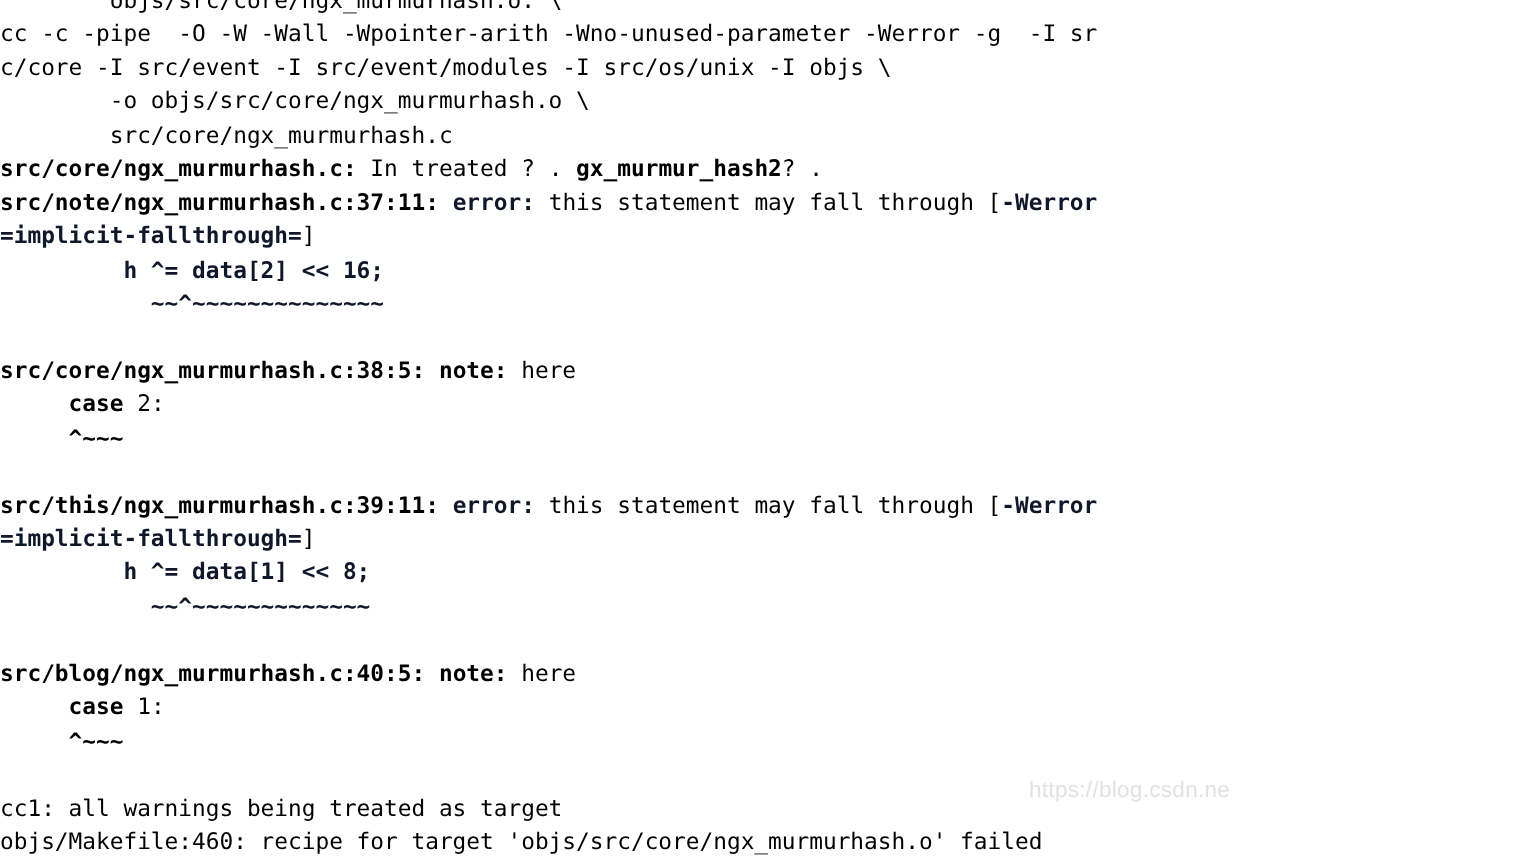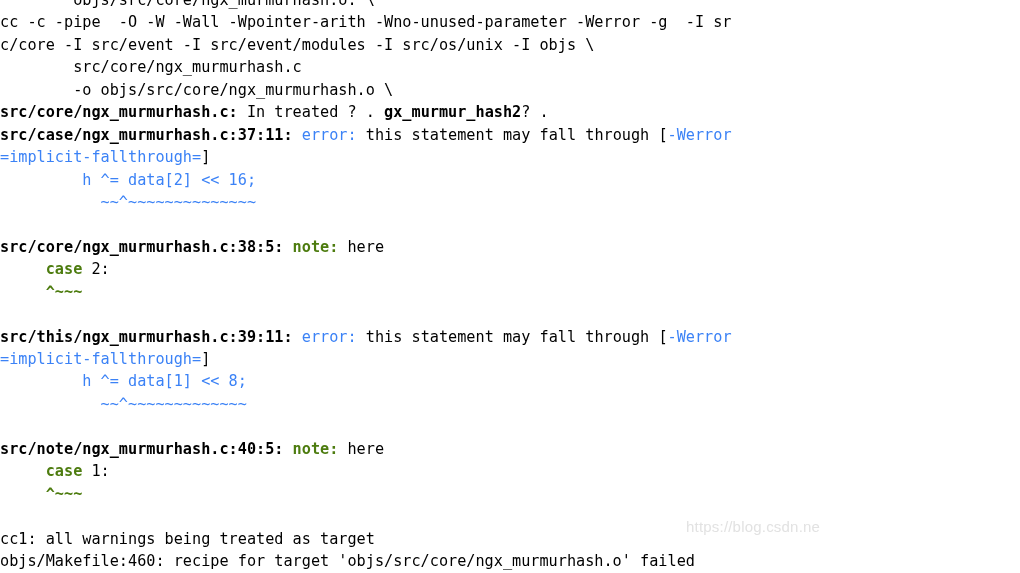--- a/index.html
+++ b/index.html
@@ -33,25 +33,25 @@
     top: -11px;
     width: 1020px;
   }
   .line {
     height: 22.45px;
     white-space: pre;
     font-family: "DejaVu Sans Mono", "Liberation Mono", monospace;
   }
   .plain { color: #000000; }
   .err {
-    color: #3b82f6;
-    font-weight: normal;
+    color: #0f172a;
+    font-weight: bold;
   }
   .note {
-    color: #4d7c0f;
+    color: #000000;
     font-weight: bold;
   }
   .bold { font-weight: bold; }
   #watermark {
     position: absolute;
     left: 686px;
     top: 516px;
     font-family: Liberation Sans, sans-serif;
     font-size: 15px;
     color: #e2e2e2;
@@ -61,38 +61,38 @@
   }
 </style>
 </head>
 <body>
 
 <div id="terminal">
   <div class="scroll" id="terminal-output">
       <div class="line"><span class="plain">        objs/src/core/ngx_murmurhash.o: \</span></div>
       <div class="line"><span class="plain">cc -c -pipe  -O -W -Wall -Wpointer-arith -Wno-unused-parameter -Werror -g  -I sr</span></div>
       <div class="line"><span class="plain">c/core -I src/event -I src/event/modules -I src/os/unix -I objs \</span></div>
+      <div class="line"><span class="plain">        -o objs/src/core/ngx_murmurhash.o \</span></div>
       <div class="line"><span class="plain">        src/core/ngx_murmurhash.c</span></div>
-      <div class="line"><span class="plain">        -o objs/src/core/ngx_murmurhash.o \</span></div>
       <div class="line"><span class="bold">src/core/ngx_murmurhash.c:</span><span class="plain"> In treated ? . </span><span class="bold">gx_murmur_hash2</span><span class="plain">? .</span></div>
-      <div class="line"><span class="bold">src/case/ngx_murmurhash.c:37:11:</span><span class="plain"> </span><span class="err">error:</span><span class="plain"> this statement may fall through [</span><span class="err">-Werror</span></div>
+      <div class="line"><span class="bold">src/note/ngx_murmurhash.c:37:11:</span><span class="plain"> </span><span class="err">error:</span><span class="plain"> this statement may fall through [</span><span class="err">-Werror</span></div>
       <div class="line"><span class="err">=implicit-fallthrough=</span><span class="plain">]</span></div>
       <div class="line"><span class="err">         h ^= data[2] &lt;&lt; 16;</span></div>
       <div class="line"><span class="err">           ~~^~~~~~~~~~~~~~~</span></div>
       <div class="line"><span class="plain"></span></div>
       <div class="line"><span class="bold">src/core/ngx_murmurhash.c:38:5:</span><span class="plain"> </span><span class="note">note:</span><span class="plain"> here</span></div>
       <div class="line"><span class="plain">     </span><span class="note">case</span><span class="plain"> 2:</span></div>
       <div class="line"><span class="note">     ^~~~</span></div>
       <div class="line"><span class="plain"></span></div>
       <div class="line"><span class="bold">src/this/ngx_murmurhash.c:39:11:</span><span class="plain"> </span><span class="err">error:</span><span class="plain"> this statement may fall through [</span><span class="err">-Werror</span></div>
       <div class="line"><span class="err">=implicit-fallthrough=</span><span class="plain">]</span></div>
       <div class="line"><span class="err">         h ^= data[1] &lt;&lt; 8;</span></div>
       <div class="line"><span class="err">           ~~^~~~~~~~~~~~~~</span></div>
       <div class="line"><span class="plain"></span></div>
-      <div class="line"><span class="bold">src/note/ngx_murmurhash.c:40:5:</span><span class="plain"> </span><span class="note">note:</span><span class="plain"> here</span></div>
+      <div class="line"><span class="bold">src/blog/ngx_murmurhash.c:40:5:</span><span class="plain"> </span><span class="note">note:</span><span class="plain"> here</span></div>
       <div class="line"><span class="plain">     </span><span class="note">case</span><span class="plain"> 1:</span></div>
       <div class="line"><span class="note">     ^~~~</span></div>
       <div class="line"><span class="plain"></span></div>
       <div class="line"><span class="plain">cc1: all warnings being treated as target</span></div>
       <div class="line"><span class="plain">objs/Makefile:460: recipe for target 'objs/src/core/ngx_murmurhash.o' failed</span></div>
       <div class="line"></div>
     </div>
   <div id="watermark">https://blog.csdn.net/u010889616</div>
 </div>
 

